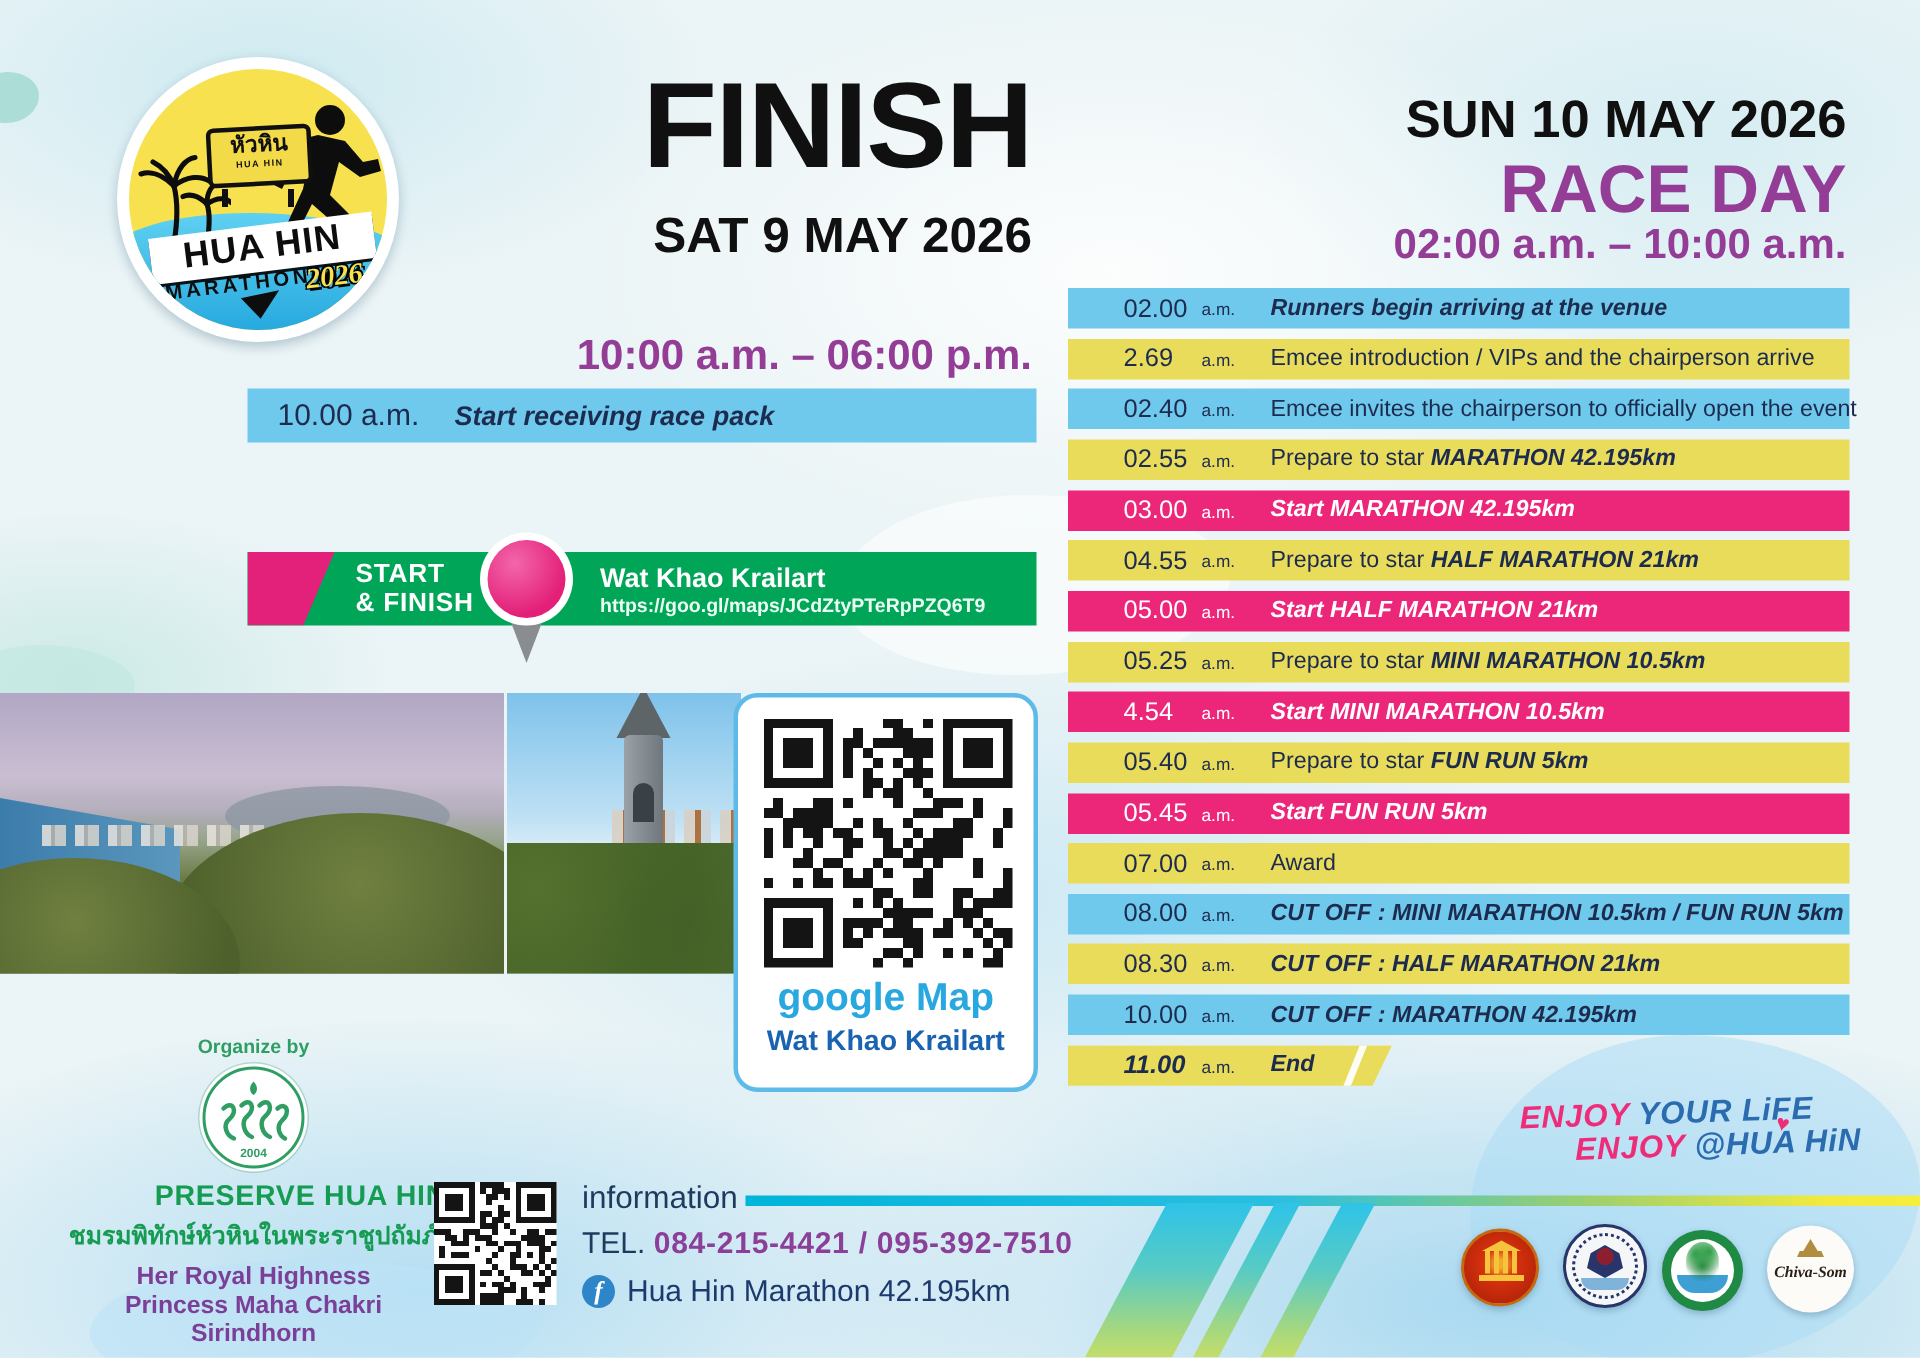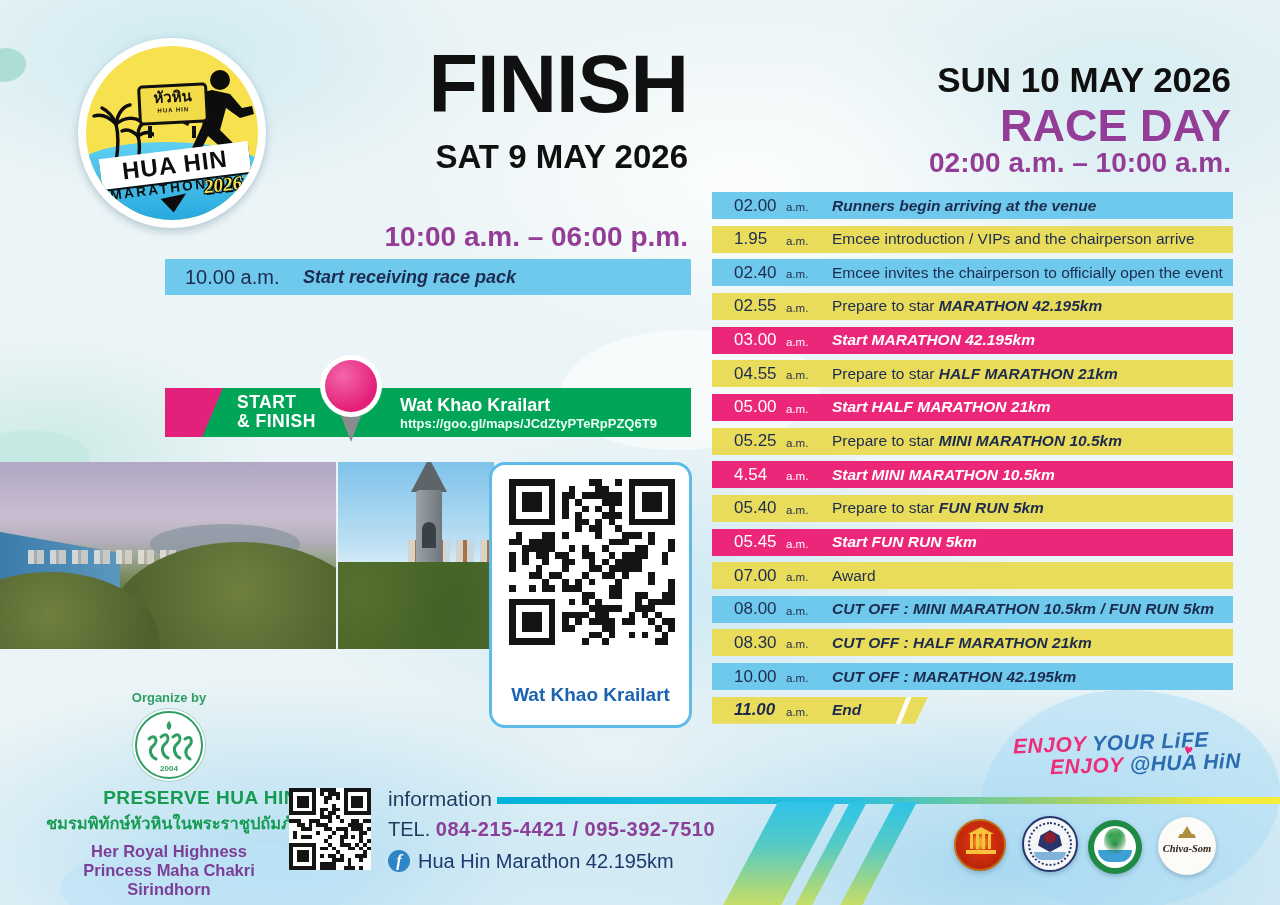--- a/index.html
+++ b/index.html
@@ -45,21 +45,21 @@
   .t-sat{font-size:33px;font-weight:900;position:absolute;right:0;top:138px;white-space:nowrap;}
   .t-rpd{font-size:44px;font-weight:900;color:#943d97;position:absolute;right:-2px;top:173px;white-space:nowrap;}
   .t-rptime{font-size:28px;font-weight:900;color:#943d97;position:absolute;right:0;top:221px;white-space:nowrap;}
   
   .prow{left:165px;width:526px;height:36px;display:flex;align-items:center;color:#1d2b4f;}
   .prow .ptime{margin-left:20px;font-size:20px;width:118px;}
   .prow .pdesc{font-size:18px;font-weight:bold;font-style:italic;}
   .bg-blue{background:#6ec9ec;}
   .bg-yellow{background:#e9dc5b;}
   
-  .sf-banner{left:165px;top:388px;width:526px;height:49px;background:#00a557;}
+  .sf-banner{left:165px;top:368px;width:526px;height:49px;background:#00a557;}
   .sf-wedge{left:0;top:0;width:58px;height:49px;background:#e4217a;
             clip-path:polygon(0 0,100% 0,64% 100%,0 100%);}
   .sf-label{left:72px;top:5px;color:#fff;font-weight:900;font-size:17.5px;line-height:19px;letter-spacing:.5px;}
   .sf-venue{left:235px;top:7px;color:#fff;font-weight:900;font-size:18px;}
   .sf-url{left:235px;top:28px;color:#eafef3;font-weight:bold;font-size:13px;}
   .pin-ball{left:320px;top:355px;width:62px;height:62px;border-radius:50%;background:#fff;}
   .pin-ball-in{left:5px;top:5px;width:52px;height:52px;border-radius:50%;
                background:radial-gradient(circle at 35% 30%,#f366ab,#e31f78 70%);}
   .pin-tip{left:338px;top:408px;width:0;height:0;border-left:13px solid transparent;
            border-right:13px solid transparent;border-top:34px solid #8a8d8f;}
@@ -97,21 +97,21 @@
   
   .r-head{left:700px;top:0;width:533px;text-align:right;}
   .t-sun{position:absolute;right:2px;top:60px;font-size:35px;font-weight:900;color:#101010;white-space:nowrap;}
   .t-rd{position:absolute;right:2px;top:100px;font-size:45px;font-weight:900;color:#943d97;white-space:nowrap;}
   .t-rdtime{position:absolute;right:2px;top:147px;font-size:28px;font-weight:900;color:#943d97;white-space:nowrap;}
   
   .srow{position:absolute;left:712px;width:521px;height:27px;display:flex;align-items:center;color:#1d2b4f;}
   .srow.pink{background:#ec2779;color:#fff;}
   .srow.blue{background:#6ec9ec;}
   .srow.yellow{background:#e9dc5b;}
-  .stime{margin-left:22px;font-size:17px;width:50px;flex:none;}
+  .stime{margin-left:37px;font-size:17px;width:50px;flex:none;}
   .stime.bt{font-weight:bold;font-style:italic;}
   .sampm{font-size:11.5px;width:30px;flex:none;margin-left:2px;margin-top:3px;}
   .sdesc{font-size:15.5px;margin-left:16px;white-space:nowrap;}
   .seg-b{font-weight:bold;font-style:italic;}
   .srow-end{width:216px;clip-path:polygon(0 0,100% 0,calc(100% - 13px) 100%,0 100%);}
   .end-slash{position:absolute;right:22px;top:0;width:5px;height:27px;background:#fdfdf5;transform:skewX(-22deg);}
   
   .org{left:40px;top:690px;width:258px;text-align:center;}
   .org-label{font-size:13px;color:#2f9e63;font-weight:bold;}
   .org-logo{margin:4px auto 0;width:72px;height:72px;border-radius:50%;background:#fdfffe;
@@ -130,21 +130,21 @@
            font-family:"Liberation Serif",serif;font-weight:bold;font-style:italic;
            font-size:17px;text-align:center;line-height:21px;}
   .fb-text{left:418px;top:850px;font-size:20px;color:#1d3a6e;}
   
   .tag{font-style:italic;font-weight:900;font-size:21px;letter-spacing:.5px;white-space:nowrap;}
   .tag .p{color:#ee2d7a;} .tag .b{color:#2b6cb0;}
   .tag1{left:1013px;top:731px;transform:rotate(-2deg);}
   .tag2{left:1050px;top:752px;transform:rotate(-2deg);}
   .tag-heart{left:1184px;top:741px;color:#ee2d7a;font-size:15px;transform:rotate(12deg);}
   
-  .sp{border-radius:50%;box-shadow:0 2px 5px rgba(0,40,80,.25);}
+  .sp{border-radius:50%;box-shadow:0 2px 5px rgba(0,40,80,.25);margin-left:20px;}
   .sp1{left:954px;top:819px;width:52px;height:52px;
        background:radial-gradient(circle at 50% 45%,#f2a92c 0 8%,#d6310e 30%,#a81f06 95%);
        border:2px solid #c46a12;}
   .sp1-temple{left:14px;top:12px;width:22px;height:16px;
      background:repeating-linear-gradient(90deg,#f6c33c 0 3px,transparent 3px 6px);}
   .sp1-roof{left:12px;top:6px;width:0;height:0;border-left:13px solid transparent;
      border-right:13px solid transparent;border-bottom:7px solid #f6c33c;}
   .sp1-base{left:10px;top:29px;width:30px;height:4px;background:#f6c33c;}
   .sp2{left:1022px;top:816px;width:56px;height:56px;background:#f4f6f8;border:2px solid #27356b;}
   .sp2-ring{left:4px;top:4px;width:44px;height:44px;border-radius:50%;border:2px dotted #27356b;}
@@ -460,37 +460,38 @@
           <rect x="1" y="1" width="5" height="5" fill="#ffffff"></rect>
           <rect x="2" y="2" width="3" height="3" fill="#141414"></rect>
           <rect x="18" y="0" width="7" height="7" fill="#141414"></rect>
           <rect x="19" y="1" width="5" height="5" fill="#ffffff"></rect>
           <rect x="20" y="2" width="3" height="3" fill="#141414"></rect>
           <rect x="0" y="18" width="7" height="7" fill="#141414"></rect>
           <rect x="1" y="19" width="5" height="5" fill="#ffffff"></rect>
           <rect x="2" y="20" width="3" height="3" fill="#141414"></rect>
         </svg>
       </div>
+    <div class="abs map-title">google Map</div>
     <div class="abs map-venue">Wat Khao Krailart</div>
   </div>
 
   <div class="abs r-head" style="height:190px;">
     <div class="t-sun">SUN 10 MAY 2026</div>
     <div class="t-rd">RACE DAY</div>
     <div class="t-rdtime">02:00 a.m. – 10:00 a.m.</div>
   </div>
 
   <div id="schedule">
       <div class="srow blue" style="top: 192px;">
         <span class="stime">02.00</span>
         <span class="sampm">a.m.</span>
         <span class="sdesc"><span class="seg-b">Runners begin arriving at the venue</span></span>
       </div>
       <div class="srow yellow" style="top: 225.65px;">
-        <span class="stime">1.95</span>
+        <span class="stime">2.69</span>
         <span class="sampm">a.m.</span>
         <span class="sdesc"><span class="seg-r">Emcee introduction / VIPs and the chairperson arrive</span></span>
       </div>
       <div class="srow blue" style="top: 259.3px;">
         <span class="stime">02.40</span>
         <span class="sampm">a.m.</span>
         <span class="sdesc"><span class="seg-r">Emcee invites the chairperson to officially open the event</span></span>
       </div>
       <div class="srow yellow" style="top: 292.95px;">
         <span class="stime">02.55</span>

